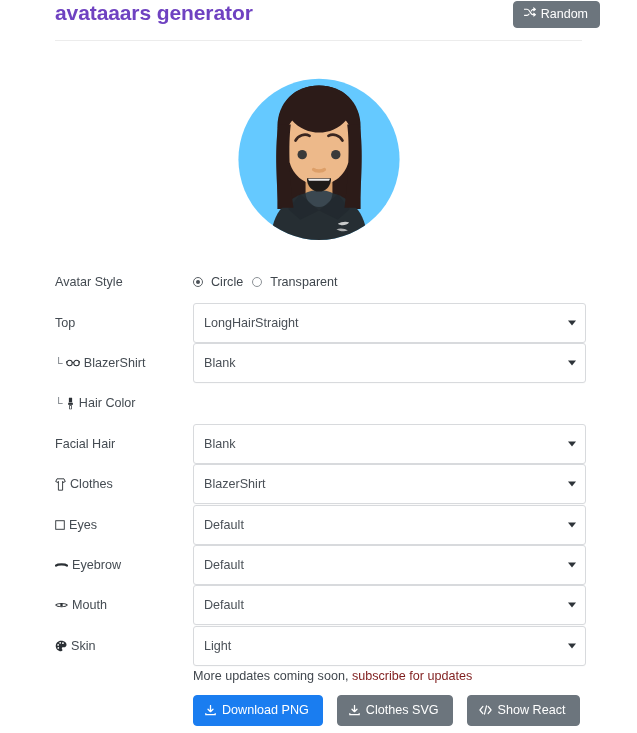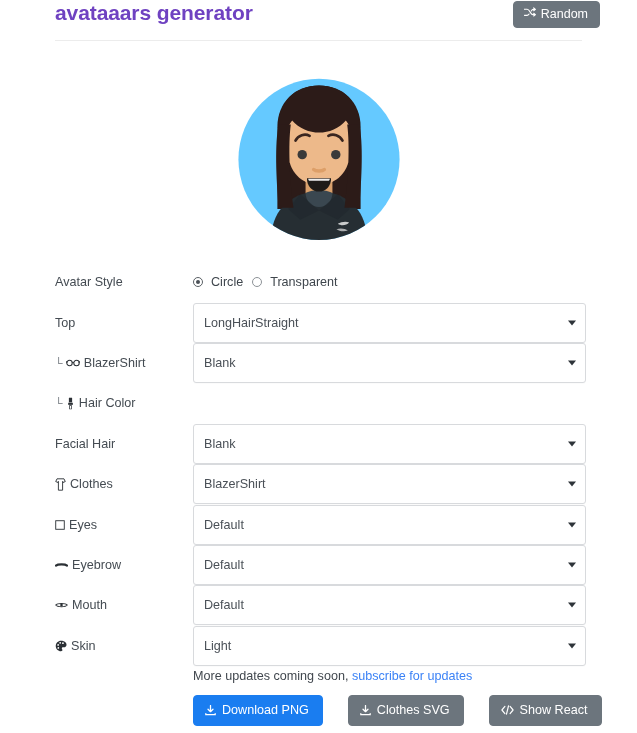--- a/index.html
+++ b/index.html
@@ -162,25 +162,25 @@
     position: absolute;
     left: 193px; top: 668px;
     width: 420px;
   }
   .note {
     font-size: 12.6px;
     color: #41474e;
     line-height: 16px;
     white-space: nowrap;
   }
-  .note a { color: #3b82f6; text-decoration: none; }
+  .note a { color: #7f1d1d; text-decoration: none; }
   .buttons {
     margin-top: 11px;
     display: flex;
-    gap: 25px;
+    gap: 14px;
   }
   .btn {
     border-radius: 4px;
     font-size: 12.6px;
     line-height: 14px;
     padding: 7px 13px 8px 11px;
     cursor: pointer;
     white-space: nowrap;
     display: flex; align-items: center; gap: 6px;
     font-family: "Liberation Sans", sans-serif;

